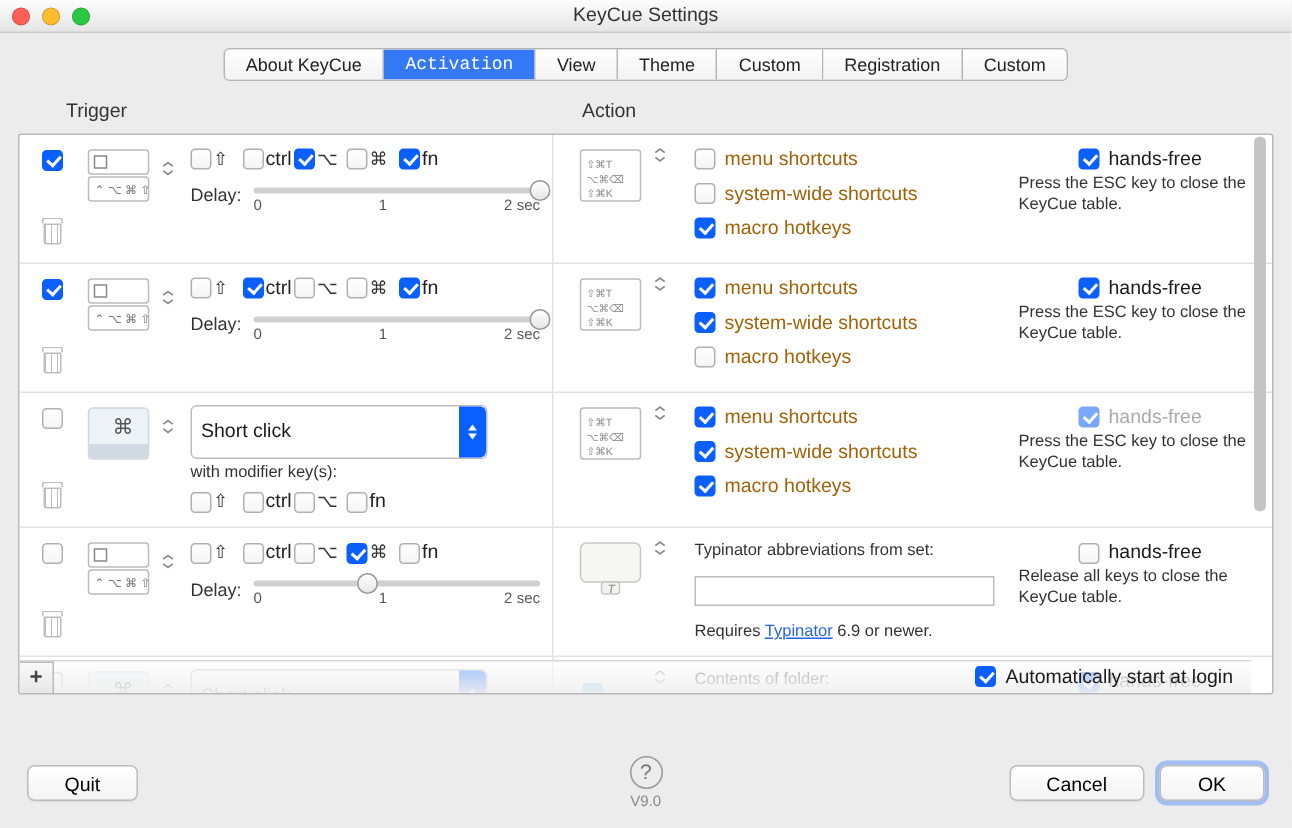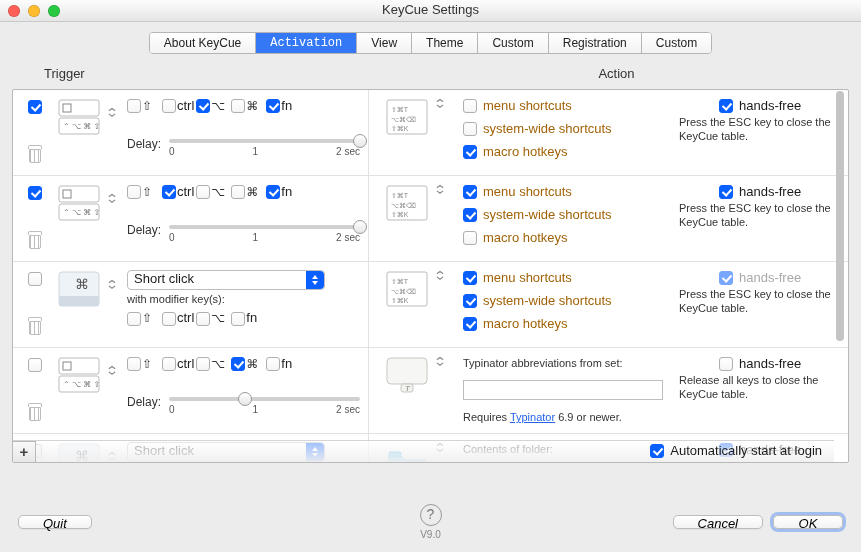--- a/index.html
+++ b/index.html
@@ -71,21 +71,21 @@
   }
 
   
   .headers {
     display:flex;
     margin-top:12px;
     padding:0 4px 6px;
     color:#333;
   }
   .hdr-trigger { flex:0 0 356px; padding-left:28px; }
-  .hdr-action  { flex:1; padding-left:16px;text-align:center; }
+  .hdr-action  { flex:1; padding-left:16px; }
 
   
   .panel {
     background: var(--bg-panel);
     border:1px solid var(--border);
     border-radius:2px;
     height: 374px;
     overflow:hidden;
     position:relative;
   }
@@ -149,37 +149,37 @@
     content:"";
     position:absolute;
     left:4px; top:1px;
     width:4px; height:7px;
     border:solid #fff;
     border-width:0 2px 2px 0;
     transform:rotate(42deg);
   }
   .cb:disabled { opacity:.55; }
 
-  .delay { display:flex; align-items:center; gap:8px; margin-top:18px; }
+  .delay { display:flex; align-items:center; gap:8px; margin-top:4px; }
   .delay-lbl { font-size:12px; color:#333; }
   .slider-wrap { flex:1; display:flex; flex-direction:column; }
   .slider-track {
     position:relative; height:4px; background:#d0d0d0; border-radius:2px; margin:6px 0 2px;
   }
   .slider-thumb {
     position:absolute; top:-5px; width:14px; height:14px;
     transform:translateX(-50%);
     border-radius:50%;
     background:linear-gradient(#fff,#e6e6e6);
     border:1px solid #999;
   }
   .ticks { display:flex; justify-content:space-between; font-size:10px; color:#555; }
   .dropdown {
     width: 198px;
-    height:20px;
+    height:36px;
     padding: 0 22px 0 6px;
     border:1px solid #bdbdbd;
     border-radius:4px;
     font-size:13px;
     position:relative;
     background:#fff;
     display:flex; align-items:center;
   }
   .dd-btn {
     position:absolute; right:0; top:0; bottom:0; width:18px;
@@ -268,28 +268,27 @@
   .footer {
     position:absolute;
     left:0; right:0; bottom:0;
     height:54px;
     display:flex;
     align-items:center;
     padding:0 18px 6px;
   }
   .btn {
     min-width:70px;
-    height:14px;
+    height:24px;
     padding:0 24px;
     border:1px solid #bcbcbc;
     border-radius:5px;
     background:linear-gradient(#fff,#f3f3f3);
     font-size:13px;
     box-shadow:0 1px 0 rgba(0,0,0,.04);
-    font-style:italic;
   }
   .btn.default {
     box-shadow: 0 0 0 3px rgba(52,120,246,.4);
   }
   .help {
     position:absolute; left:50%; transform:translateX(-50%);
     text-align:center;
   }
   .help-icon {
     width:22px;height:22px;border:1.5px solid #999;border-radius:50%;

